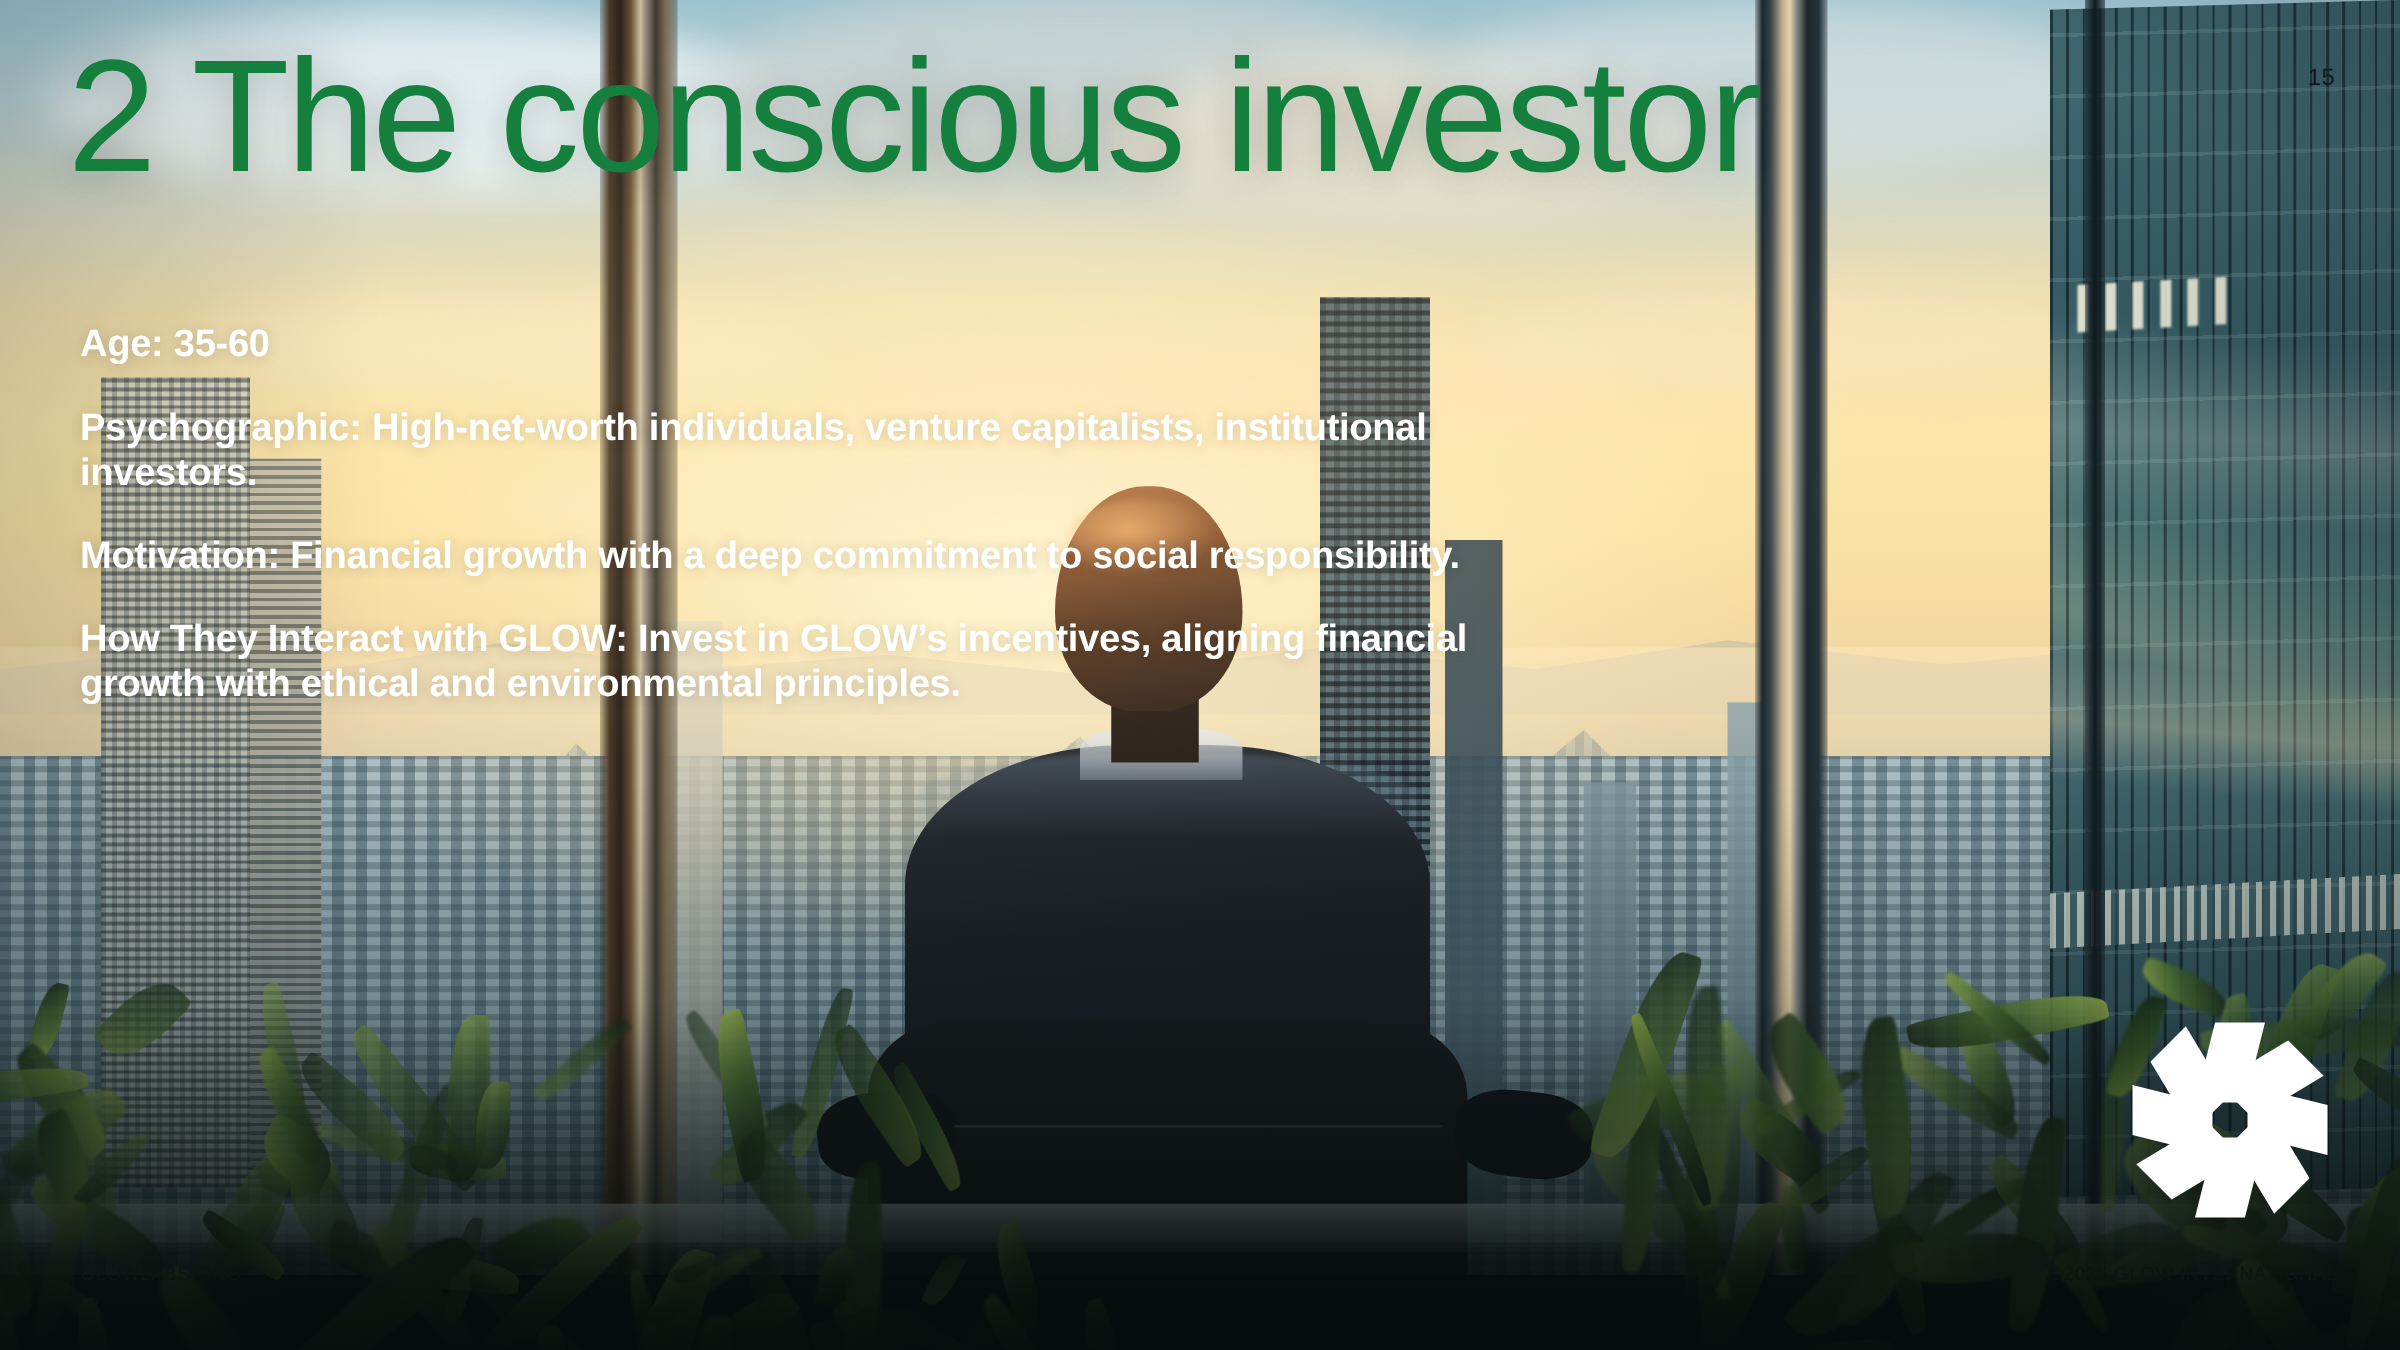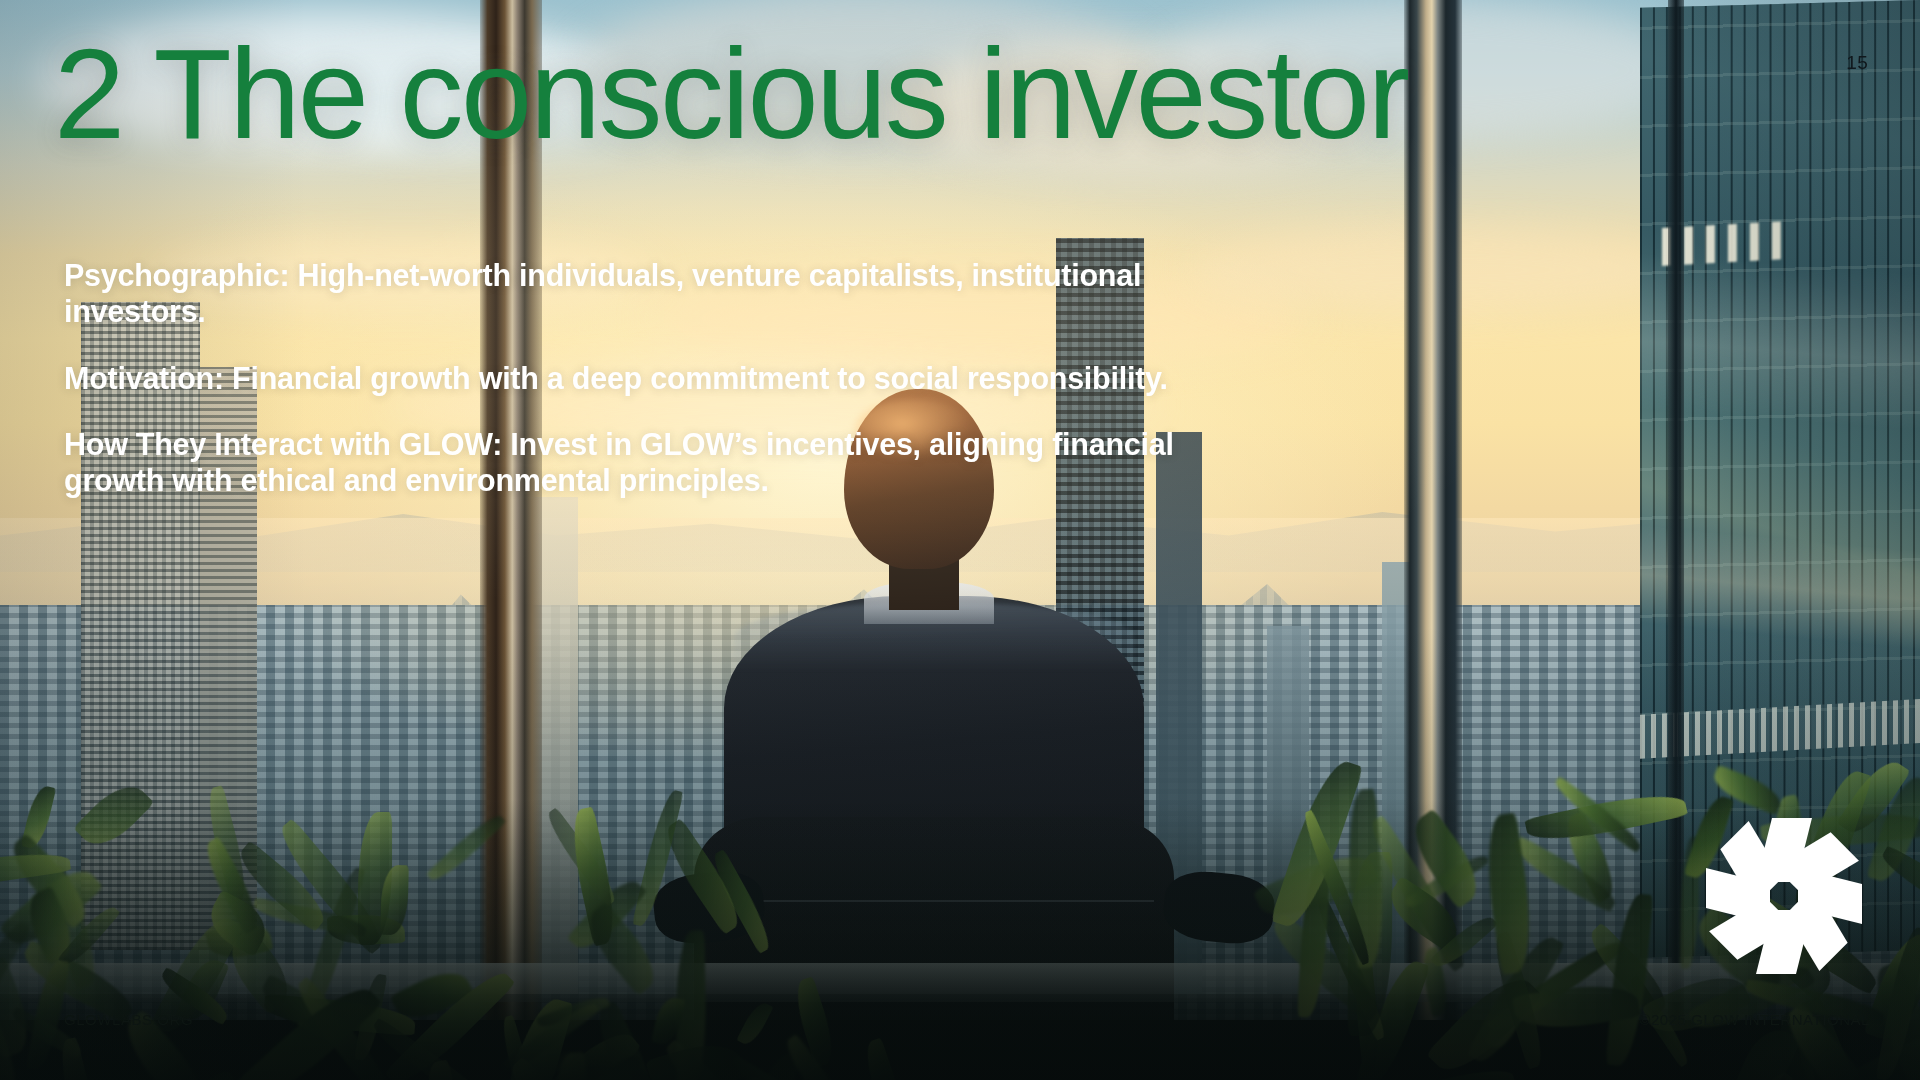--- a/index.html
+++ b/index.html
@@ -511,20 +511,21 @@
 
     <div class="darkveil"></div>
     <div class="grade"></div>
   </div>
 
   <div class="title">2 The conscious investor</div>
 
   <div class="page-number">15</div>
 
   <div class="body-block" id="body-block">
+      <div class="para">Age: 35-60</div>
       <div class="para">Psychographic: High-net-worth individuals, venture capitalists, institutional investors.</div>
       <div class="para">Motivation: Financial growth with a deep commitment to social responsibility.</div>
       <div class="para">How They Interact with GLOW: Invest in GLOW’s incentives, aligning financial growth with ethical and environmental principles.</div>
     </div>
 
   <div class="footer-left">GLOWLABS.ORG</div>
 
   <div class="footer-right">©2025 GLOW INTERNATIONAL</div>
 
   <div class="logo" id="logo">

